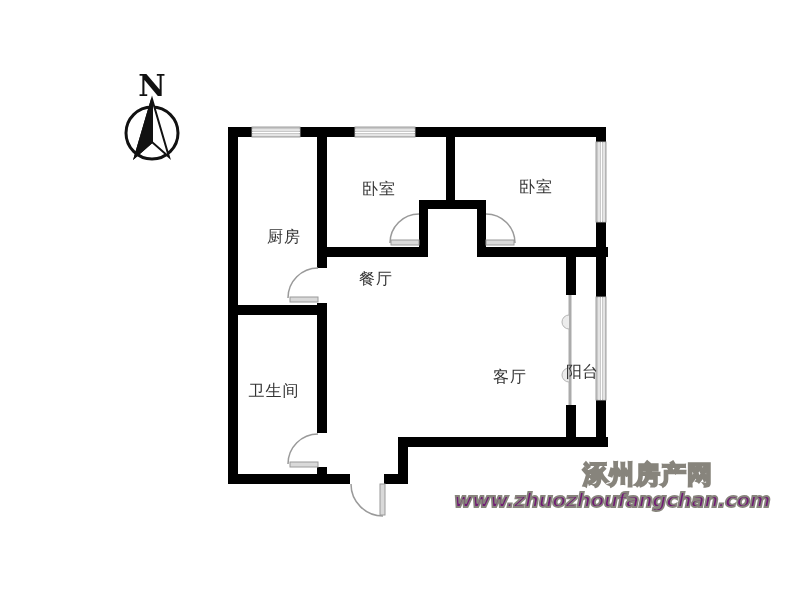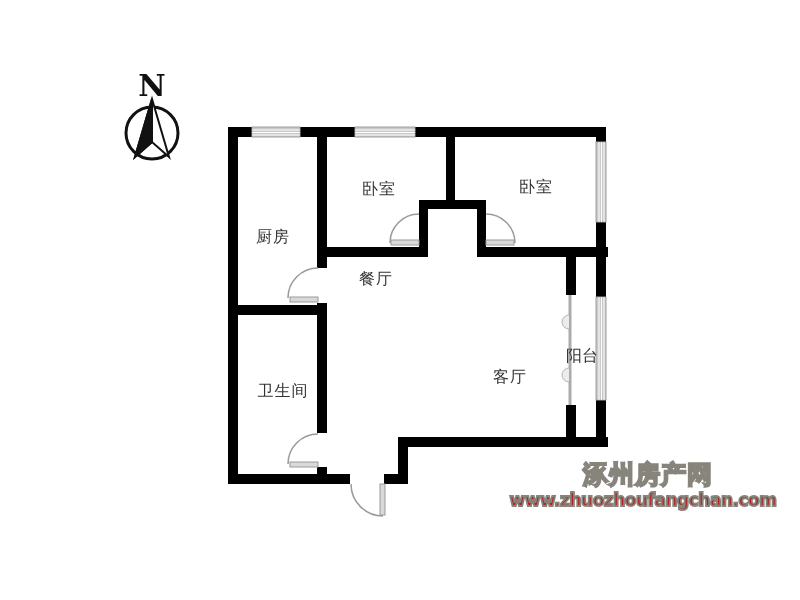--- a/index.html
+++ b/index.html
@@ -5,23 +5,23 @@
   html,body{margin:0;padding:0;background:#fff;}
   .stage{position:relative;width:800px;height:600px;background:#fff;overflow:hidden;
          font-family:"DejaVu Sans","Liberation Sans",sans-serif;}
   .plan-svg{position:absolute;left:0;top:0;}
   .lbl{position:absolute;transform:translate(-50%,-50%);font-size:16px;color:#333;
        letter-spacing:1px;white-space:nowrap;}
   .compass-n{position:absolute;left:152px;top:85px;transform:translate(-50%,-50%);
        font-family:"DejaVu Serif","Liberation Serif",serif;font-weight:bold;
        font-size:30px;color:#111;}
   .wm{position:absolute;transform:translate(-50%,-50%);font-weight:bold;white-space:nowrap;
-      color:#b91c1c;-webkit-text-stroke:2px #87847c;text-stroke:2px #87847c;}
+      color:#701a75;-webkit-text-stroke:2px #87847c;text-stroke:2px #87847c;}
   .wm1{left:648px;top:474px;font-size:25px;letter-spacing:1px;}
-  .wm2{left:643px;top:500px;font-size:17px;letter-spacing:-0.5px;-webkit-text-stroke:1.8px #87847c;}
+  .wm2{left:612px;top:500px;font-size:20px;letter-spacing:-0.5px;font-style:italic;-webkit-text-stroke:1.8px #87847c;}
 </style>
 </head>
 <body>
 
 <div class="stage">
 
   <svg class="plan-svg" width="800" height="600" viewBox="0 0 800 600">
 
     <g fill="#000">
 
@@ -124,26 +124,26 @@
       </g>
     </g>
 
     <g>
       <circle cx="152" cy="133" r="26" fill="none" stroke="#111" stroke-width="3"></circle>
       <path d="M 152 99 L 169 157 L 152 142 L 135 157 Z" fill="#fff" stroke="#111" stroke-width="2" stroke-linejoin="miter"></path>
       <path d="M 152 99 L 152 142 L 135 157 Z" fill="#111" stroke="#111" stroke-width="2"></path>
     </g>
   </svg>
 
-  <div class="lbl" style="left:273px;top:237px">厨房</div>
+  <div class="lbl" style="left:284px;top:237px">厨房</div>
   <div class="lbl" style="left:379px;top:189px">卧室</div>
   <div class="lbl" style="left:536px;top:187px">卧室</div>
   <div class="lbl" style="left:376px;top:279px">餐厅</div>
-  <div class="lbl" style="left:283px;top:391px">卫生间</div>
+  <div class="lbl" style="left:274px;top:391px">卫生间</div>
   <div class="lbl" style="left:510px;top:377px">客厅</div>
-  <div class="lbl" style="left:582px;top:356px;letter-spacing:0">阳台</div>
+  <div class="lbl" style="left:582px;top:372px;letter-spacing:0">阳台</div>
 
   <div class="compass-n">N</div>
 
   <div class="wm wm1">涿州房产网</div>
   <div class="wm wm2">www.zhuozhoufangchan.com</div>
 
 </div>
 
 </body></html>

